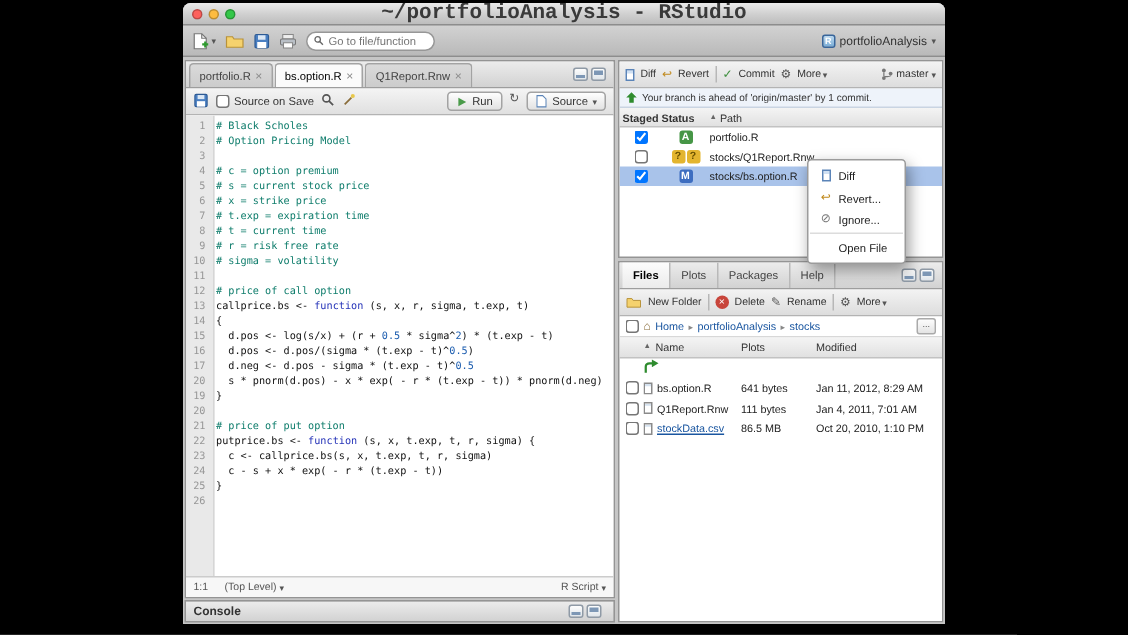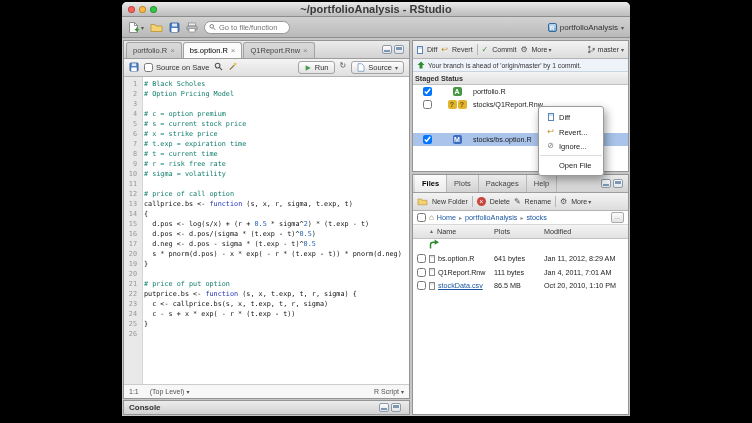--- a/index.html
+++ b/index.html
@@ -9,21 +9,21 @@
   .window { position:absolute; left:122px; top:2px; width:508px; height:414px;
             background:#c6c6c6; border-radius:5px 5px 0 0; overflow:hidden;
             box-shadow:0 4px 16px rgba(0,0,0,.75); font-size:8px; }
 
   
   .titlebar { height:15px; background:linear-gradient(#eaeaea,#cfcfcf 55%,#bdbdbd);
               border-bottom:1px solid #8d8d8d; position:relative; }
   .traffic { position:absolute; left:6px; top:4px; display:flex; gap:4px; }
   .tl { width:7px; height:7px; border-radius:50%; border:1px solid rgba(0,0,0,.25); }
   .tl.red{background:#fc615d;} .tl.yellow{background:#fdbc40;} .tl.green{background:#34c749;}
-  .wtitle { text-align:center; line-height:15px; font-size:11px; font-weight:bold; color:#3a3a3a; }
+  .wtitle { text-align:center; line-height:15px; font-size:14px; font-weight:bold; color:#3a3a3a;font-family:Liberation Mono, monospace; }
 
   
   .main-toolbar { height:21px; background:linear-gradient(#d2d2d2,#b9b9b9);
                   border-bottom:1px solid #8d8d8d; display:flex; align-items:center;
                   padding:0 6px; gap:6px; }
   .tbi { display:flex; align-items:center; gap:1px; }
   .dd { font-size:6px; color:#555; }
   .goto-box { width:86px; height:13px; background:#fff; border:1px solid #979797;
               border-radius:7px; display:flex; align-items:center; padding:0 4px; gap:3px; }
   .goto-input { border:none; outline:none; background:transparent; width:100%;
@@ -101,21 +101,21 @@
                 display:flex; align-items:center; gap:3px; padding:0 4px; font-size:6.7px;
                 color:#333; overflow:hidden; }
   .git-header, .grow { display:flex; align-items:center; height:13px; font-size:7.2px; }
   .git-header { background:linear-gradient(#f4f4f4,#e1e1e1); border-bottom:1px solid #c2c2c2; color:#333; flex:none; }
   .gc-staged { width:28px; text-align:center; flex:none; display:flex; justify-content:center; }
   .gc-status { width:32px; flex:none; display:flex; justify-content:center; gap:1px; }
   .gc-path { flex:1; display:flex; align-items:center; gap:2px; overflow:hidden; }
   .git-header .gc-staged, .git-header .gc-status { display:block;font-weight:bold; }
   .sort { font-size:5px; color:#666; }
   .grow input { width:9px; height:9px; margin:0; }
-  .grow.selected { background:#a9c3ea;margin-top:22px; }
+  .grow.selected { background:#a9c3ea; }
   .badge { width:9px; height:9px; border-radius:2px; font-size:7px; font-weight:bold;
            line-height:9px; text-align:center; display:inline-block; }
 
   
   .context-menu { position:absolute; left:416px; top:104px; width:66px; background:#fff;
                   border:1px solid #9b9b9b; border-radius:3px; box-shadow:2px 4px 10px rgba(0,0,0,.4);
                   padding:3px 0; z-index:60; font-size:7.5px; color:#222; }
   .mitem { display:flex; align-items:center; gap:4px; padding:2.5px 7px; }
   .micon { width:9px; flex:none; font-size:8px; line-height:8px; text-align:center; }
   .doc-swatch { display:inline-block; width:6px; height:8px; background:#fff; border:1px solid #5b84b8;
@@ -351,20 +351,24 @@
           </div>
           <div class="branch-bar">
             <svg width="8" height="8" viewBox="0 0 8 8">
                 <path d="M4 0.5 L7.5 4 H5.5 V7.5 H2.5 V4 H0.5 Z" fill="#2e8b2e"></path>
               </svg>
             <span>Your branch is ahead of 'origin/master' by 1 commit.</span>
           </div>
           <div class="git-header">
             <span class="gc-staged">Staged</span>
             <span class="gc-status">Status</span>
+            <span class="gc-path">
+              <span class="sort">▲</span>
+              <span>Path</span>
+            </span>
           </div>
           <div>
               <div class="grow">
                 <span class="gc-staged">
                   <input type="checkbox" checked="" style="">
                 </span>
                 <span class="gc-status">
                   <span class="badge" style="background: rgb(70, 150, 70); color: rgb(255, 255, 255);">A</span>
                 </span>
                 <span class="gc-path">portfolio.R</span>

